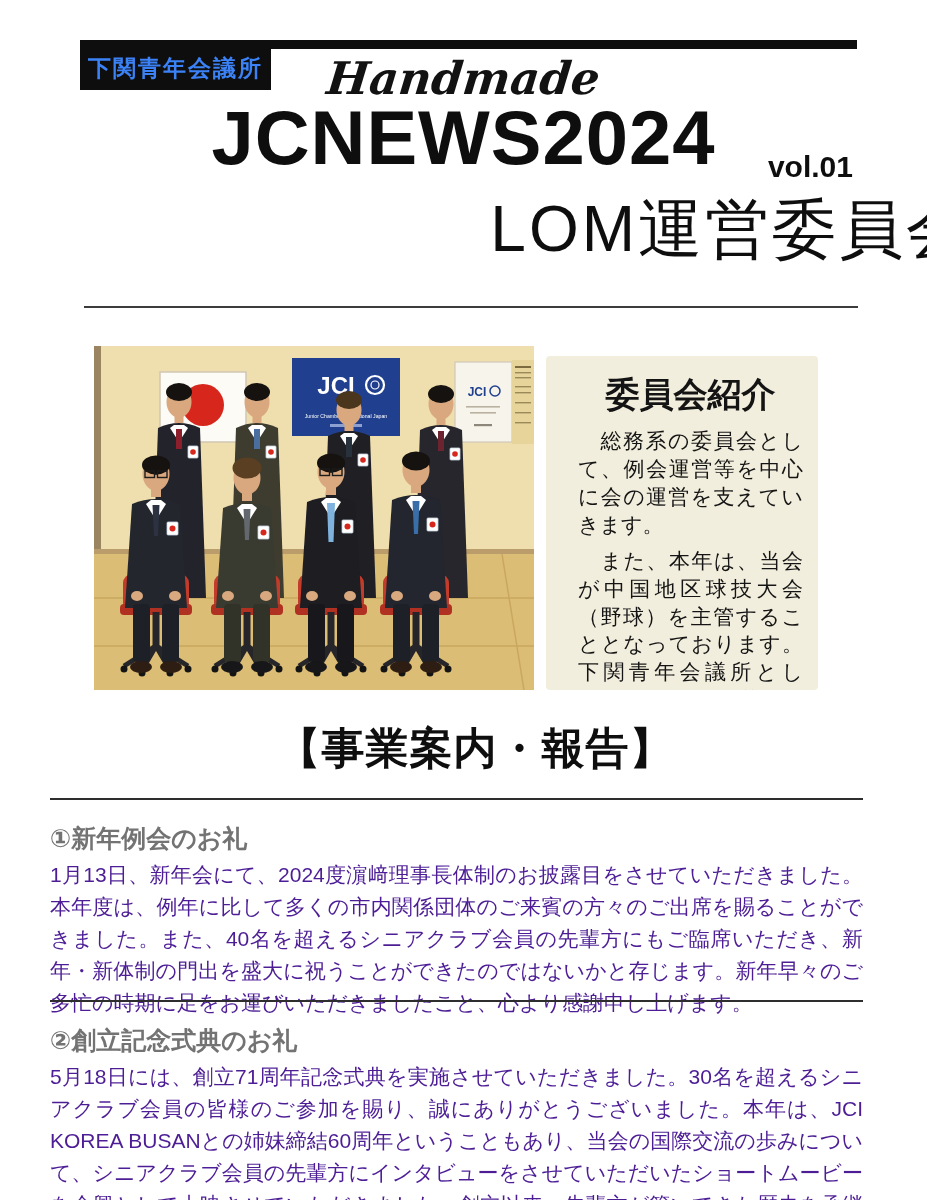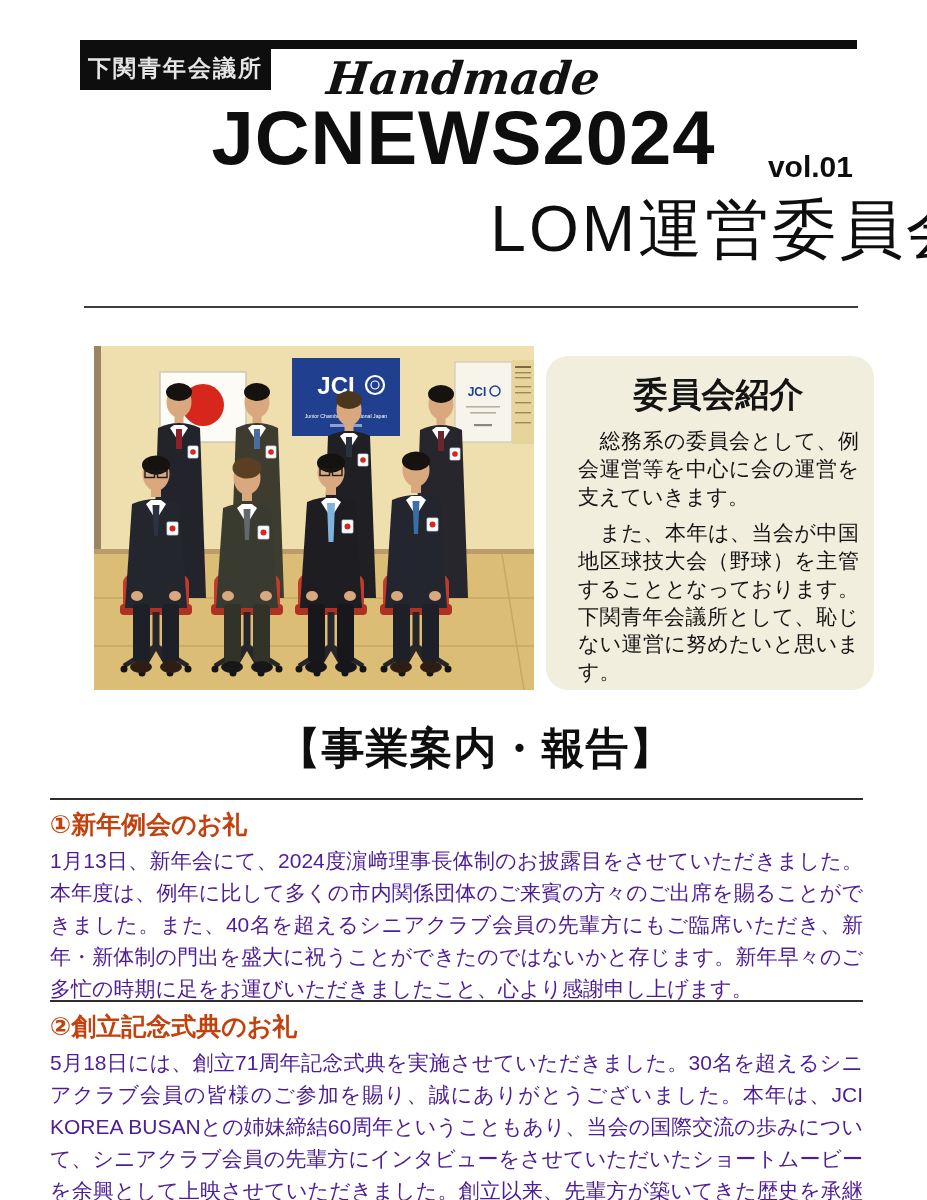--- a/index.html
+++ b/index.html
@@ -4,49 +4,49 @@
 <style>
   * { margin:0; padding:0; box-sizing:border-box; }
   html,body { background:#ffffff; }
   body { font-family:"Liberation Sans","DejaVu Sans",sans-serif; color:#1a1a1a; }
   .page { position:relative; width:927px; height:1200px; background:#ffffff; overflow:hidden; margin:0 auto; }
 
   
   .top-bar { position:absolute; left:80px; top:40px; width:777px; height:9px; background:#0e0e0e; }
   .org-badge { position:absolute; left:80px; top:47px; width:191px; height:43px; background:#0e0e0e;
                display:flex; align-items:center; justify-content:center; }
-  .org-badge span { color:#e5e5e5; font-size:23px; font-weight:bold; letter-spacing:2px; }
+  .org-badge span { color:#3b82f6; font-size:23px; font-weight:bold; letter-spacing:2px; }
   .handmade { position:absolute; left:0; top:52px; width:100%; text-align:center;
               font-family:"DejaVu Serif","Liberation Serif",serif; font-style:italic; font-weight:bold;
               font-size:45px; transform:skewX(-6deg); color:#121212; }
   .news-title { position:absolute; left:0; top:94px; width:100%; text-align:center;
                 font-size:76px; font-weight:900; letter-spacing:1px; color:#0e0e0e; }
   .vol { position:absolute; right:74px; top:150px; font-size:30px; font-weight:800; color:#0e0e0e; }
   .committee-title { position:absolute; left:0; top:186px; width:100%; text-align:right;
                      font-size:64px; font-weight:400; letter-spacing:3px; color:#0e0e0e;margin-left:46px; }
   .header-divider { position:absolute; left:84px; top:306px; width:774px; height:2px; background:#3c3c3c; }
 
   
   .photo { position:absolute; left:75px; top:346px; width:440px; height:344px;margin-left:19px; }
   .photo svg { display:block; width:440px; height:344px; }
   .photo text { font-family:"Liberation Sans","DejaVu Sans",sans-serif; }
 
   
-  .intro-box { position:absolute; left:546px; top:356px; width:328px; height:334px;
-               background:#f2eedd; border-radius:22px; overflow:hidden;padding-left:17px; }
+  .intro-box { position:absolute; left:546px; top:356px; width:272px; height:334px;
+               background:#f2eedd; border-radius:4px; overflow:hidden;padding-left:17px; }
   .intro-box h2 { text-align:center; margin:16px 0 9px; font-size:34px; font-weight:800; color:#141414; }
   .intro-box p { margin:8px 15px; font-size:21px; line-height:1.33; text-align:justify; color:#141414; }
 
   
   .section-title { position:absolute; left:0; top:720px; width:100%; text-align:center;
                    font-size:43px; font-weight:900; color:#0e0e0e; letter-spacing:1px;margin-left:12px; }
   .article { position:absolute; left:50px; width:813px; border-top:2px solid #2e2e2e; }
   .article-1 { top:798px; }
   .article-2 { top:1000px; }
-  .article h3 { margin:8px 0 4px; font-size:25px; font-weight:800; color:#c2410c; }
+  .article h3 { margin:22px 0 4px; font-size:25px; font-weight:800; color:#737373; }
   .article p  { font-size:21px; line-height:1.52; text-align:justify; color:#4c1d95; }
 </style>
 </head>
 <body>
 
 <div class="page">
 
   <div class="top-bar"></div>
   <div class="org-badge">
     <span>下関青年会議所</span>

